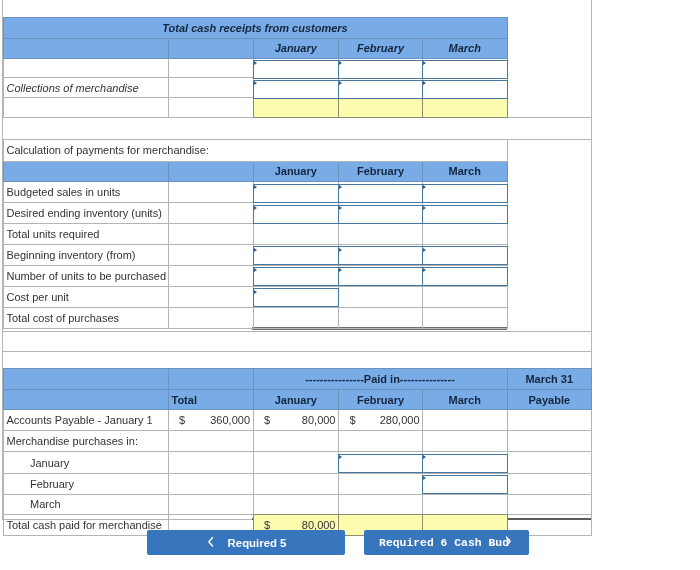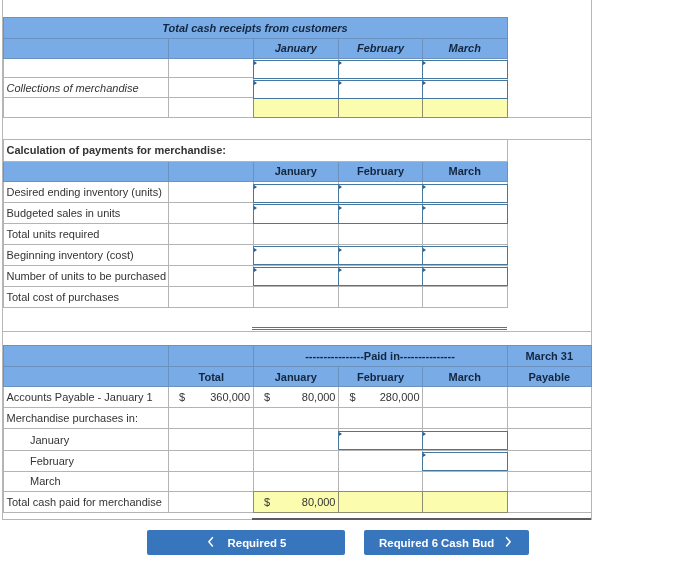--- a/index.html
+++ b/index.html
@@ -7,43 +7,43 @@
   #page{position:relative;width:700px;height:570px;background:#fff;}
 
   .vline{position:absolute;width:1px;background:#b6b6b6;}
   .hline{position:absolute;height:1px;background:#b6b6b6;}
 
   table.sheet{border-collapse:collapse;position:absolute;table-layout:fixed;font-size:11px;color:#333;}
   table.sheet td{border:1px solid #b4b4b4;padding:0 3px;box-sizing:border-box;white-space:nowrap;
                  vertical-align:middle;position:relative;}
   .hdr{background:#79ace6;font-weight:bold;text-align:center;color:#13263f;border-color:#6b92bf !important;}
   .yel{background:#fcfcae;border-color:#8e8e6e !important;border-style:double !important;}
-  .rgt{text-align:center;padding-right:1.5px !important;}
+  .rgt{text-align:left;padding-right:1.5px !important;}
   .indent{padding-left:26.5px !important;}
   .cur{position:absolute;left:10.5px;top:50%;transform:translateY(-50%);}
   .val{position:absolute;right:2.5px;top:50%;transform:translateY(-50%);}
 
   .inbox{position:absolute;left:-1px;right:-1px;top:1.5px;height:19.2px;border:1px solid #46789f;
          background:#fff;box-sizing:border-box;z-index:3;}
   .tri{position:absolute;left:0.4px;top:0.3px;width:0;height:0;
        border-top:2.6px solid transparent;border-bottom:2.6px solid transparent;
        border-left:3.8px solid #2c6096;}
 
   .dblrule{position:absolute;border-top:1px solid #6f6f6f;border-bottom:1px solid #6f6f6f;height:1px;
            left:252px;top:326.6px;width:254.5px;}
   .thickrule{position:absolute;background:#5b5b5b;left:252px;top:518.4px;width:339px;height:1.8px;}
 
   #t1{left:2.5px;top:16.7px;width:504px;font-style:italic;}
   #t2{left:2.5px;top:138.8px;width:504px;}
-  #t3{left:2.5px;top:345px;width:588.5px;}
+  #t3{left:2.5px;top:368px;width:588.5px;}
 
   .btn{position:absolute;background:#3775bd;color:#fff;font-weight:bold;font-size:11.4px;border-radius:2px;
        top:530.4px;height:24.8px;}
   #btn-prev{left:147.4px;width:197.8px;}
-  #btn-next{left:363.5px;width:165.4px;}
+  #btn-next{left:363.5px;width:165.4px;font-family:Liberation Mono, monospace;}
   .btnlbl{position:absolute;top:50%;transform:translateY(-50%);white-space:nowrap;}
   .chev{position:absolute;top:50%;transform:translateY(-50%);line-height:1;}
   #lbl-prev{left:80.2px;} #ico-prev{left:59.5px;}
   #lbl-next{left:15.6px;} #ico-next{right:17px;}
 </style>
 </head>
 <body>
 
 <div id="page">
   <div class="vline" style="left:2px;top:0;height:519.5px"></div>
@@ -124,76 +124,76 @@
   <table class="sheet" id="t2">
     <colgroup>
       <col style="width:165.0px">
       <col style="width:85.0px">
       <col style="width:85.5px">
       <col style="width:84.0px">
       <col style="width:84.5px">
     </colgroup>
   <tbody>
     <tr>
-      <td colspan="5" style="height:21.8px;font-weight:bold">Calculation of payments for merchandise:</td>
+      <td colspan="5" style="height:21.8px;font-weight:normal">Calculation of payments for merchandise:</td>
     </tr>
     <tr>
       <td class="hdr" style="height:20.6px"></td>
       <td class="hdr"></td>
       <td class="hdr">January</td>
       <td class="hdr">February</td>
       <td class="hdr">March</td>
     </tr>
     <tr>
+      <td style="height:21.2px">Budgeted sales in units</td>
+      <td></td>
+      <td>
+            <span class="inbox">
+              <span class="tri"></span>
+            </span>
+          </td>
+      <td>
+            <span class="inbox">
+              <span class="tri"></span>
+            </span>
+          </td>
+      <td>
+            <span class="inbox">
+              <span class="tri"></span>
+            </span>
+          </td>
+    </tr>
+    <tr>
       <td style="height:20.8px">Desired ending inventory (units)</td>
       <td></td>
       <td>
             <span class="inbox">
               <span class="tri"></span>
             </span>
           </td>
       <td>
             <span class="inbox">
               <span class="tri"></span>
             </span>
           </td>
       <td>
             <span class="inbox">
               <span class="tri"></span>
             </span>
           </td>
     </tr>
     <tr>
-      <td style="height:21.2px">Budgeted sales in units</td>
-      <td></td>
-      <td>
-            <span class="inbox">
-              <span class="tri"></span>
-            </span>
-          </td>
-      <td>
-            <span class="inbox">
-              <span class="tri"></span>
-            </span>
-          </td>
-      <td>
-            <span class="inbox">
-              <span class="tri"></span>
-            </span>
-          </td>
-    </tr>
-    <tr>
       <td style="height:20.6px">Total units required</td>
       <td></td>
       <td></td>
       <td></td>
       <td></td>
     </tr>
     <tr>
-      <td style="height:20.9px">Beginning inventory (cost)</td>
+      <td style="height:20.9px">Beginning inventory (from)</td>
       <td></td>
       <td>
             <span class="inbox">
               <span class="tri"></span>
             </span>
           </td>
       <td>
             <span class="inbox">
               <span class="tri"></span>
             </span>
@@ -215,20 +215,31 @@
       <td>
             <span class="inbox">
               <span class="tri"></span>
             </span>
           </td>
       <td>
             <span class="inbox">
               <span class="tri"></span>
             </span>
           </td>
+    </tr>
+    <tr>
+      <td style="height:20.9px">Cost per unit</td>
+      <td></td>
+      <td>
+            <span class="inbox">
+              <span class="tri"></span>
+            </span>
+          </td>
+      <td></td>
+      <td></td>
     </tr>
     <tr>
       <td style="height:20.9px">Total cost of purchases</td>
       <td></td>
       <td></td>
       <td></td>
       <td></td>
     </tr>
   </tbody>
   </table>

